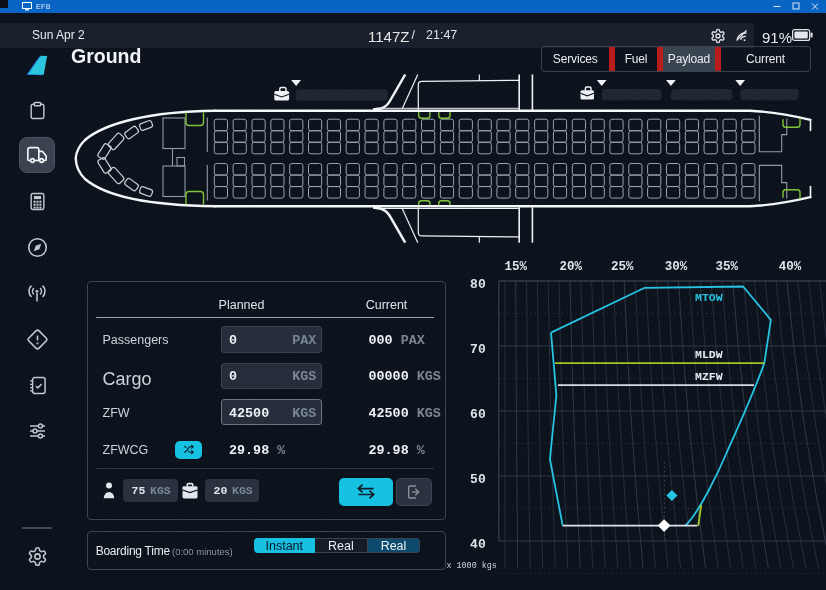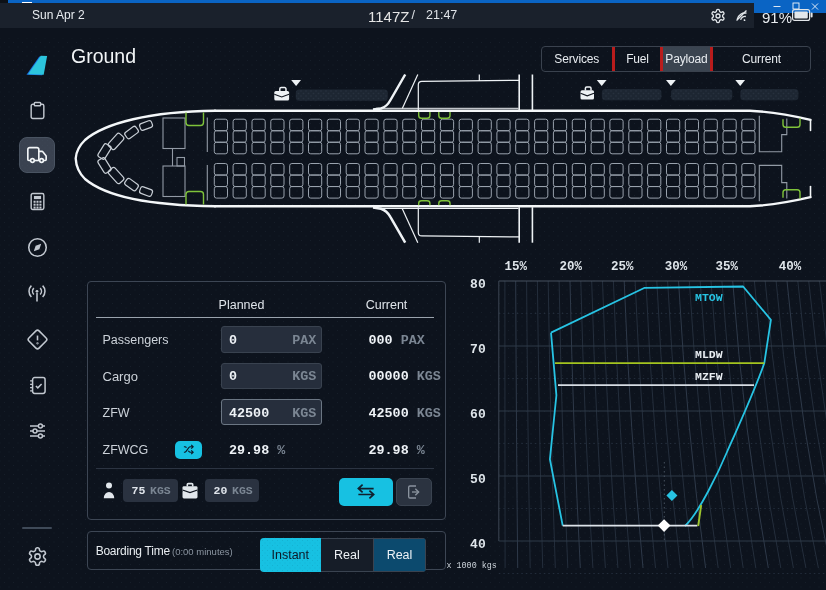--- a/index.html
+++ b/index.html
@@ -1,25 +1,25 @@
 <!DOCTYPE html>
 <html><head><meta charset="utf-8"><style>
 *{margin:0;padding:0;box-sizing:border-box}
 html,body{width:826px;height:590px;overflow:hidden;background:#0d131d;font-family:"Liberation Sans",sans-serif;position:relative;-webkit-font-smoothing:antialiased}
 .abs{position:absolute}
 .titlebar{position:absolute;left:0;top:0;width:826px;height:13px;background:#0a64c4}
 .corner{position:absolute;left:0;top:0;width:8px;height:8px;background:#0d1117}
 .tb-txt{position:absolute;left:36px;top:2.5px;font-size:7px;color:#e8f0fa;letter-spacing:.4px}
-.statusbar{position:absolute;left:0;top:3px;width:754px;height:25px;background:#1a212c;color:#e8ecf0;font-size:12px}
+.statusbar{position:absolute;left:0;top:23px;width:754px;height:25px;background:#1a212c;color:#e8ecf0;font-size:12px}
 .main{position:absolute;left:0;top:38px;width:826px;height:552px;background:#0d131d;background-image:radial-gradient(circle,#161e29 .8px,transparent .95px),radial-gradient(circle,#161e29 .8px,transparent .95px);background-size:9px 9px;background-position:0 0,4.5px 4.5px}
 .dots5{background-image:radial-gradient(circle,#3c4654 .8px,transparent .95px),radial-gradient(circle,#3c4654 .8px,transparent .95px);background-size:5px 5px;background-position:0 0,2.5px 2.5px}
 .dotsc{background-image:radial-gradient(circle,#16b2d1 .8px,transparent .95px),radial-gradient(circle,#16b2d1 .8px,transparent .95px);background-size:5px 5px;background-position:0 0,2.5px 2.5px}
-.ground{position:absolute;left:71px;top:45px;font-size:19.5px;font-weight:400;color:#f2f5f7}
+.ground{position:absolute;left:71px;top:45px;font-size:19.5px;font-weight:700;color:#f2f5f7}
 .tabs{position:absolute;left:540.5px;top:46px;width:270.5px;height:25.5px;border:1px solid #3a424e;border-radius:4px;display:flex;color:#e8ecf0;font-size:12px;letter-spacing:-0.15px;overflow:hidden}
-.tab{display:flex;align-items:center;justify-content:center;border-right:3px solid #b91c1c}
+.tab{display:flex;align-items:center;justify-content:center;border-right:6px solid #b91c1c}
 .tab:last-child{border-right:none}
 .tab.active{background-color:#3a4450}
 .panel{position:absolute;border:1px solid #3d4654;border-radius:4px}
 .t{position:absolute;white-space:nowrap}
 .mono{font-family:"Liberation Mono",monospace;font-weight:700}
 .ibox{position:absolute;background:#262e3c;border:1px solid #39424f;border-radius:3px}
 .cyanbtn{position:absolute;background:#17c1e2;border-radius:5px;display:flex;align-items:center;justify-content:center}
 .sideicon{position:absolute}
 </style></head>
 <body>
@@ -66,21 +66,21 @@
 
 <svg class="abs" style="left:26px;top:53px" width="24" height="23" viewBox="0 0 24 23">
   <polygon points="13.3,3.4 19.6,3.8 16.2,22.2 0.5,21.8" fill="#1a6be0"></polygon>
   <polygon points="14.8,2.7 21.1,3.1 17.7,21.7 2,21.3" fill="#2cc5dd"></polygon>
 </svg>
 <div class="ground">Ground</div>
 
 <div class="tabs">
   <div class="tab" style="width:73.5px">Services</div>
   <div class="tab" style="width:48px">Fuel</div>
-  <div class="tab active dots5" style="width:50px">Payload</div>
+  <div class="tab active dots5" style="width:58px">Payload</div>
   <div class="tab" style="flex:1">Current</div>
 </div>
 
 <div class="abs dots5" style="left:19px;top:137px;width:36px;height:36px;background-color:#3a4250;border:1px solid #4a5462;border-radius:8px"></div>
 <svg class="sideicon" style="left:28px;top:100px" width="19" height="21" viewBox="0 0 24 24" fill="none" stroke="#c2c8d0" stroke-width="1.8">
     <path d="M16 4h2a2 2 0 0 1 2 2v14a2 2 0 0 1-2 2H6a2 2 0 0 1-2-2V6a2 2 0 0 1 2-2h2"></path>
     <rect x="8" y="2" width="8" height="4" rx="1"></rect>
   </svg>
 <svg class="sideicon" style="left:26px;top:144px" width="22" height="22" viewBox="0 0 24 24" fill="none" stroke="#f2f5f7" stroke-width="1.8">
     <path d="M14 18V6a2 2 0 0 0-2-2H4a2 2 0 0 0-2 2v11a1 1 0 0 0 1 1h2"></path>
@@ -407,21 +407,21 @@
     <path d="M580.5,93.3 l6.75,2.5 l6.75,-2.5" stroke="#10151f" stroke-width="1.1" fill="none"></path>
   </g>
 </svg>
 
 <div class="panel" style="left:86.5px;top:281px;width:359px;height:238.5px"></div>
 <div class="t" style="left:214px;top:297.5px;width:55px;text-align:center;font-size:12.5px;color:#dfe4ea">Planned</div>
 <div class="t" style="left:359px;top:297.5px;width:55px;text-align:center;font-size:12.5px;color:#dfe4ea">Current</div>
 <div class="abs" style="left:95.7px;top:317.2px;width:338.3px;height:1px;background:#9aa3ad"></div>
 
 <div class="t" style="left:102.5px;top:333px;font-size:12.5px;color:#ccd2d9">Passengers</div>
-<div class="t" style="left:102.5px;top:369.3px;font-size:13px;color:#ccd2d9">Cargo</div>
+<div class="t" style="left:102.5px;top:369.3px;font-size:18px;color:#ccd2d9">Cargo</div>
 <div class="t" style="left:102.5px;top:405.5px;font-size:12.5px;color:#ccd2d9">ZFW</div>
 <div class="t" style="left:102.5px;top:443.3px;font-size:12.5px;color:#ccd2d9">ZFWCG</div>
 
 <div class="ibox dots5" style="left:220.6px;top:326.4px;width:101.8px;height:26.2px"></div>
 <div class="ibox dots5" style="left:220.6px;top:362.7px;width:101.8px;height:26.2px"></div>
 <div class="ibox dots5" style="left:220.6px;top:398.9px;width:101.8px;height:26.2px;border-color:#6b7683"></div>
 <div class="t mono" style="left:229px;top:333px;font-size:13.4px;color:#eef2f6">0</div>
 <div class="t mono" style="left:229px;top:369.3px;font-size:13.4px;color:#eef2f6">0</div>
 <div class="t mono" style="left:229px;top:405.5px;font-size:13.4px;color:#eef2f6">42500</div>
 <div class="t mono" style="right:509.7px;top:333px;font-size:13.4px;color:#7b8693">PAX</div>
@@ -473,21 +473,21 @@
   <svg width="16" height="16" viewBox="0 0 24 24" fill="none" stroke="#8a939e" stroke-width="2">
       <path d="M15 3h-9a2 2 0 0 0-2 2v14a2 2 0 0 0 2 2h9"></path>
       <polyline points="14 7 19 12 14 17"></polyline>
       <line x1="19" y1="12" x2="9" y2="12"></line>
     </svg>
 </div>
 
 <div class="panel" style="left:86.5px;top:531px;width:359px;height:38.5px"></div>
 <div class="t" style="left:95.7px;top:543.5px;font-size:12px;letter-spacing:-0.25px;color:#e8ecf0">Boarding Time</div>
 <div class="t" style="left:172px;top:545.5px;font-size:9.5px;color:#8b95a1">(0:00 minutes)</div>
-<div class="abs" style="left:260px;top:538px;width:165.8px;height:34px;display:flex;border-radius:4px;overflow:hidden;font-size:12.5px">
+<div class="abs" style="left:254px;top:538px;width:165.8px;height:15px;display:flex;border-radius:4px;overflow:hidden;font-size:12.5px">
   <div class="dotsc" style="width:60.5px;background-color:#17c1e2;color:#0d1726;display:flex;align-items:center;justify-content:center">Instant</div>
   <div style="width:53.7px;background:#161d28;border:1px solid #3a4350;border-left:none;color:#eef2f6;display:flex;align-items:center;justify-content:center">Real</div>
   <div style="flex:1;background:#0c4a6e;border:1px solid #3a4350;border-left:none;color:#eef2f6;display:flex;align-items:center;justify-content:center">Real</div>
 </div>
 
 <svg style="position:absolute;left:440px;top:252px" width="386" height="328" viewBox="440 252 386 328">
   <defs>
       <clipPath id="plot">
         <rect x="490" y="276" width="336" height="296"></rect>
       </clipPath>

